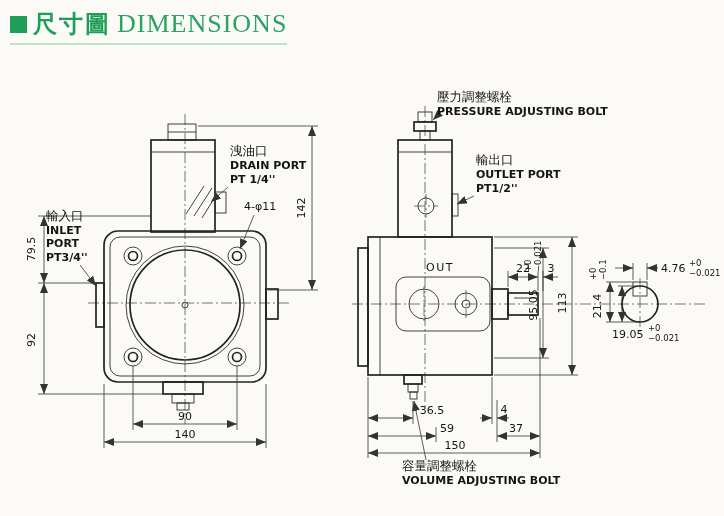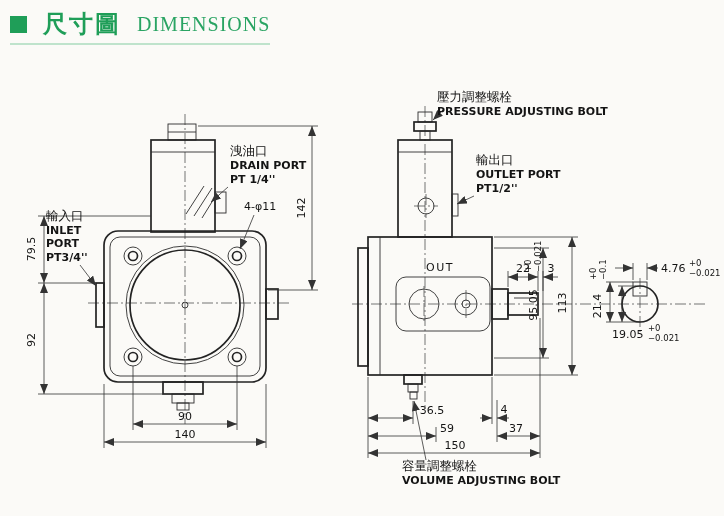--- a/index.html
+++ b/index.html
@@ -2,26 +2,26 @@
 <html><head>
 <meta charset="utf-8">
 <style>
   html,body{margin:0;padding:0;}
   body{
     width:724px;height:516px;overflow:hidden;position:relative;
     background:#fbfaf7;
     font-family:"DejaVu Sans","Liberation Sans",sans-serif;
   }
   .title-bar{
-    position:absolute;left:10px;top:8px;display:flex;align-items:center;gap:16px;
+    position:absolute;left:10px;top:8px;display:flex;align-items:center;gap:6px;
     border-bottom:2px solid #bfe3cc;padding-bottom:3px;
   }
   .title-square{width:17px;height:17px;background:#1f9e58;display:inline-block;}
   .title-cjk{color:#1f9e58;font-size:24px;font-weight:bold;letter-spacing:2px;}
-  .title-en{color:#2aa463;font-size:20px;font-family:"Liberation Serif","DejaVu Serif",serif;letter-spacing:1px;}
+  .title-en{color:#2aa463;font-size:26px;font-family:"Liberation Serif","DejaVu Serif",serif;letter-spacing:1px;}
   svg{position:absolute;left:0;top:0;}
   .k{fill:none;stroke:#232323;stroke-width:1.7;}      
   .t{fill:none;stroke:#2c2c2c;stroke-width:0.9;}      
   .cl{fill:none;stroke:#3a3a3a;stroke-width:0.7;stroke-dasharray:11 3 2 3;} 
   .dl{fill:none;stroke:#333;stroke-width:0.8;}        
   .da{marker-start:url(#arr);marker-end:url(#arr);}
   .de{marker-end:url(#arr);}
   text{fill:#141414;}
   .d{font-size:11px;text-anchor:middle;}
   .ds{font-size:11px;text-anchor:start;}

